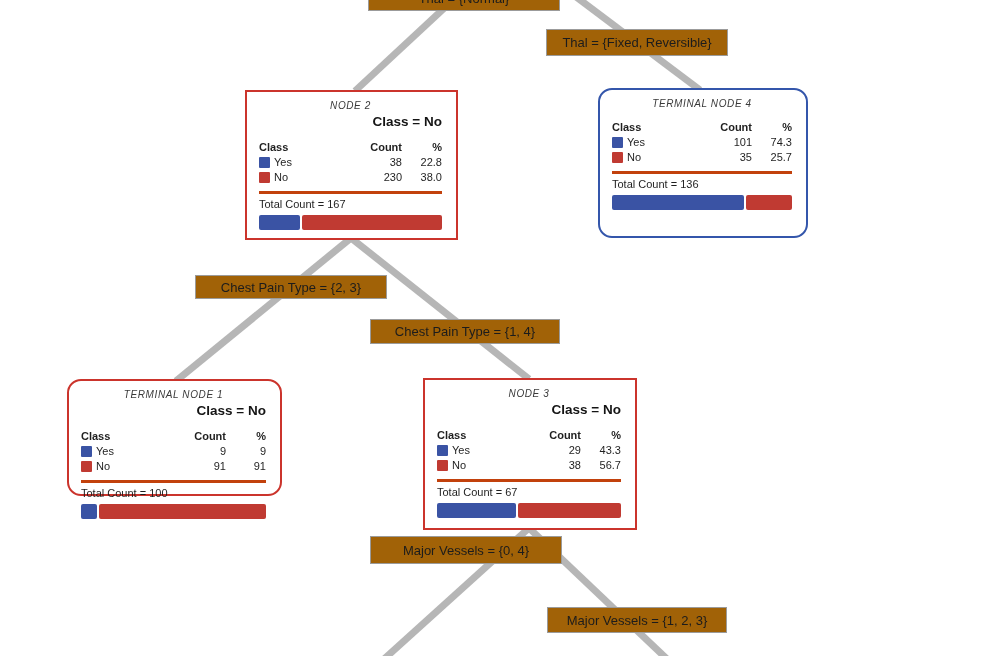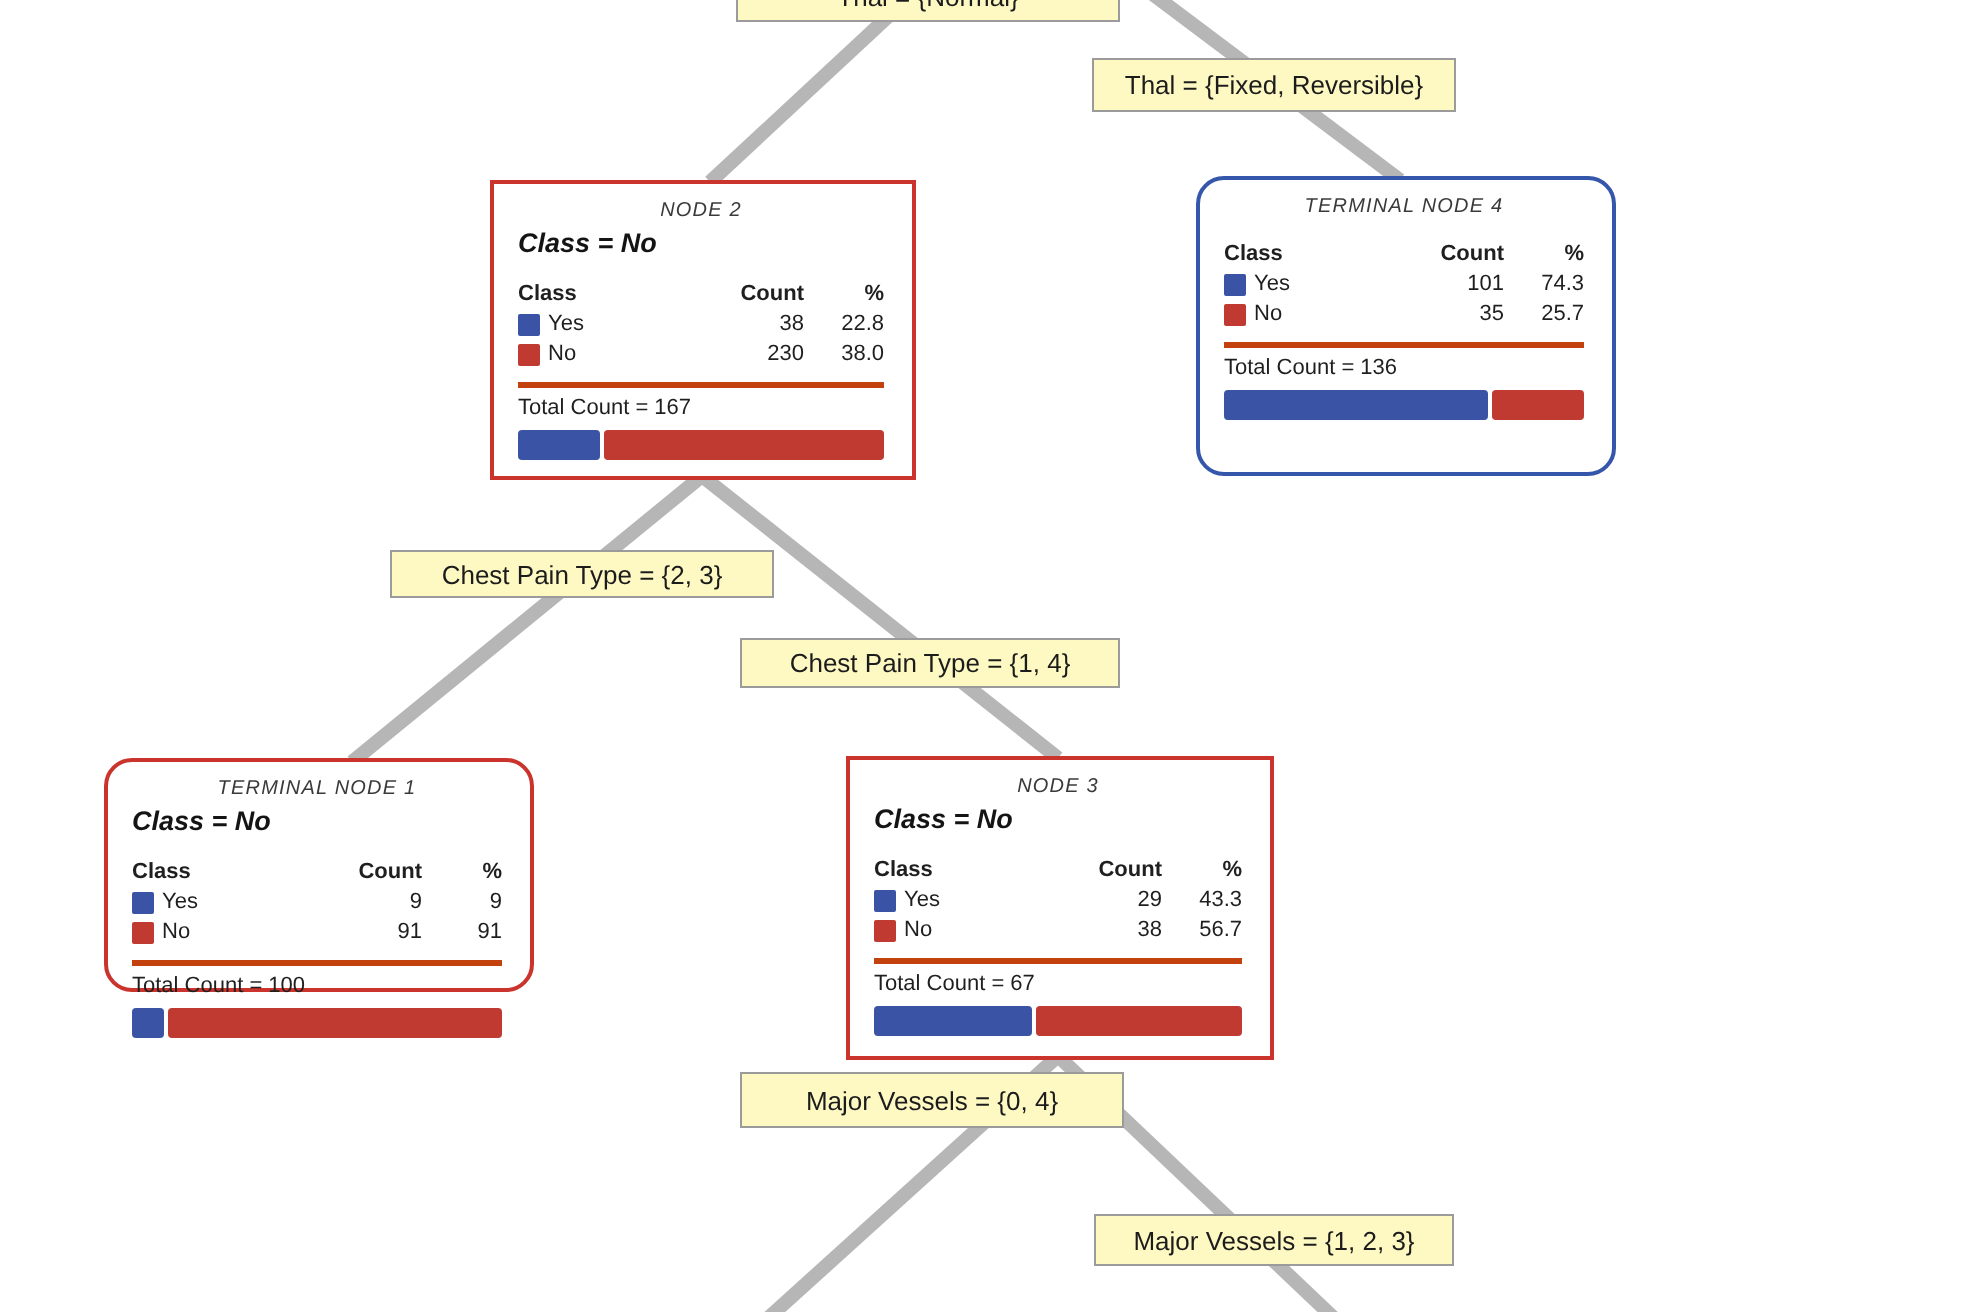--- a/index.html
+++ b/index.html
@@ -20,21 +20,21 @@
     background: #ffffff;
   }
   .edges-layer { position: absolute; left: 0; top: 0; z-index: 0; }
   .edges-layer line { stroke: var(--edge-gray); stroke-width: 7; }
 
   
   .edge-label {
     position: absolute;
     z-index: 1;
     box-sizing: border-box;
-    background: #fef9c3;
+    background: #a16207;
     border: 1px solid #9B9B9B;
     display: flex;
     align-items: center;
     justify-content: center;
     font-size: 13px;
     color: #1C1C1C;
     white-space: nowrap;
   }
   #lbl-thal-normal { left: 368px; top: -15px; width: 192px; height: 26px; }
   #lbl-thal-fixed  { left: 546px; top: 29px;  width: 182px; height: 27px; }
@@ -49,37 +49,36 @@
     z-index: 2;
     box-sizing: border-box;
     background: #ffffff;
     border: 2.5px solid var(--internal-border);
     padding: 8px 14px 0 12px;
   }
   .node.terminal { border-radius: 14px; }
   .node.blue-border { border-color: var(--terminal-yes-border); }
   #node-2  { left: 245px; top: 90px;  width: 213px; height: 150px; }
   #node-t4 { left: 598px; top: 88px;  width: 210px; height: 150px; }
-  #node-t1 { left: 52px;  top: 379px; width: 215px; height: 117px; }
+  #node-t1 { left: 67px;  top: 379px; width: 215px; height: 117px; }
   #node-3  { left: 423px; top: 378px; width: 214px; height: 152px; }
 
   .node-title {
     text-align: center;
     font-size: 10px;
     letter-spacing: 0.6px;
     color: #3A3A3A;
     font-style: italic;
   }
   .node-class {
-    text-align: left;
+    text-align: right;
     font-size: 13.5px;
     font-weight: bold;
     color: #141414;
     margin-top: 3px;
-    font-style: italic;
   }
   .tbl { margin-top: 11px; font-size: 11px; color: #1F1F1F; }
   .trow { display: flex; align-items: center; line-height: 15px; }
   .trow.thead { font-weight: bold; }
   .c1 { flex: 1; display: flex; align-items: center; gap: 4px; }
   .c2 { width: 52px; text-align: right; }
   .c3 { width: 40px; text-align: right; }
   .swatch { width: 11px; height: 11px; border-radius: 1px; display: inline-block; flex: 0 0 auto; }
   .swatch.blue { background: var(--yes-blue); }
   .swatch.red  { background: var(--no-red); }

